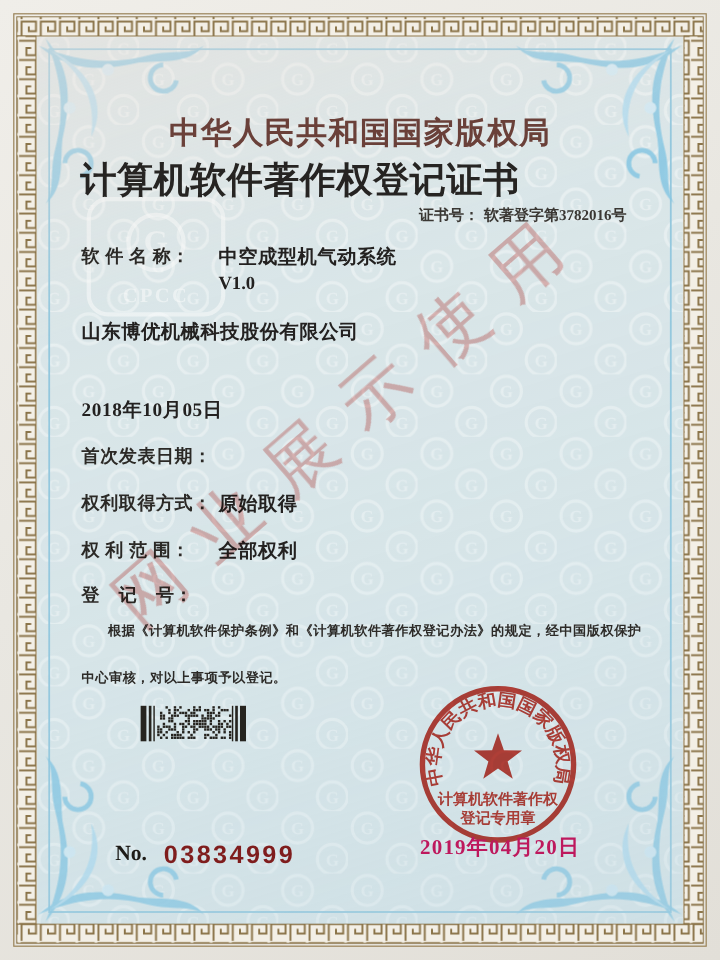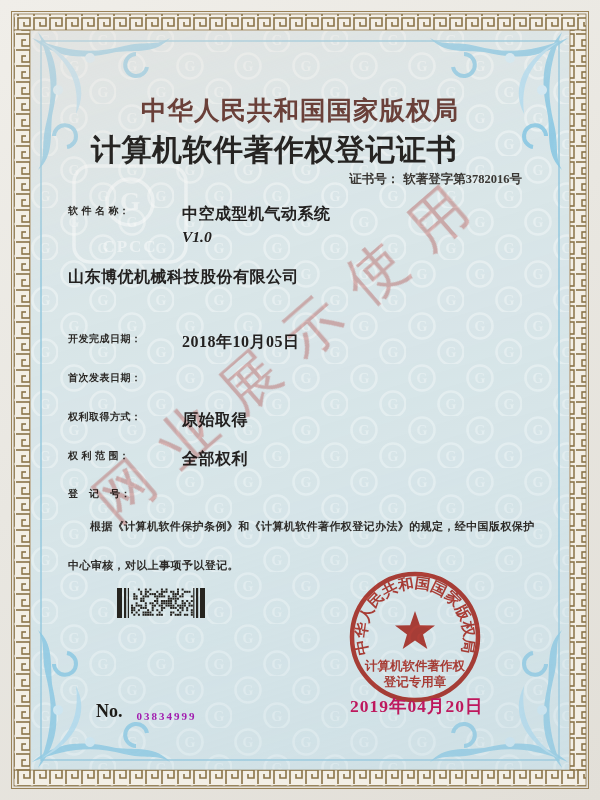--- a/index.html
+++ b/index.html
@@ -14,41 +14,41 @@
     left:31px;top:31px;width:538px;height:739px;z-index:1;pointer-events:none;
     background:linear-gradient(163deg,rgba(235,226,219,.55) 0%,rgba(224,231,230,.15) 28%,rgba(205,225,231,.22) 62%,rgba(193,216,225,.42) 100%);
   }
   .txt{z-index:2;color:#2b2926;}
   .issuer-title{
     left:0;top:93px;width:600px;text-align:center;
     font-size:25.5px;font-weight:700;letter-spacing:1px;color:#6a4039;
   }
   .doc-title{
     left:0;top:130px;width:500px;text-align:center;
-    font-size:30px;font-weight:700;letter-spacing:0.5px;color:#262422;margin-left:24px;
+    font-size:30px;font-weight:700;letter-spacing:0.5px;color:#262422;
   }
   .certno{left:0;top:171px;width:522px;text-align:right;font-size:12.5px;color:#3a3733;font-weight:600;}
   .certno .v{margin-left:4px;text-align:center;}
   .row{position:absolute;left:68px;display:flex;align-items:flex-start;z-index:2;}
-  .row .lbl{width:114px;font-size:10px;font-weight:700;letter-spacing:0.5px;white-space:nowrap;color:#2b2926;}
+  .row .lbl{width:114px;font-size:15px;font-weight:700;letter-spacing:0.5px;white-space:nowrap;color:#2b2926;}
   .row .valwrap{margin-left:0px;}
   .row .val{font-size:16px;font-weight:700;color:#232120;letter-spacing:0.5px;}
-  .row .val2{display:block;font-size:15.5px;font-weight:700;color:#232120;margin-top:3px;font-style:italic;}
+  .row .val2{display:block;font-size:15.5px;font-weight:700;color:#232120;margin-top:3px;}
   .statement{
     left:68px;top:507px;width:468px;z-index:2;
     font-size:11px;font-weight:700;line-height:39px;color:#2d2b28;
     text-indent:2em;letter-spacing:0.4px;
   }
   #barcode-box{left:117px;top:588px;z-index:2;}
   #stamp-box{left:337px;top:559px;z-index:5;mix-blend-mode:multiply;}
   .issue-date{left:350px;top:694px;z-index:6;font-size:17.5px;font-weight:700;color:#be185d;letter-spacing:1px;}
-  .serial{left:96px;top:701px;z-index:2;display:flex;align-items:flex-end;}
+  .serial{left:96px;top:701px;z-index:2;display:flex;align-items:flex-start;}
   .serial .no{font-size:18px;font-weight:700;color:#1d1b17;}
-  .serial .num{margin-left:14px;font-family:Liberation Serif, serif;
-    font-size:11px;font-weight:700;color:#a21caf;letter-spacing:2px;}
+  .serial .num{margin-left:14px;font-family:Liberation Sans, sans-serif;
+    font-size:21px;font-weight:700;color:#7f1d1d;letter-spacing:2px;}
   .diag-wm{
     left:91px;top:454px;z-index:4;white-space:nowrap;
     font-size:58px;letter-spacing:25px;color:rgba(220,122,118,.5);
     transform:rotate(-41deg);transform-origin:29px 31px;
     mix-blend-mode:multiply;font-weight:400;pointer-events:none;
   }
 </style>
 </head>
 <body>
 
@@ -121,21 +121,20 @@
 <div class="row" style="top:204px">
   <span class="lbl">软 件 名 称：</span>
   <span class="valwrap"><span class="val">中空成型机气动系统</span><span class="val2">V1.0</span></span>
 </div>
 
 <div class="row" style="top:267px">
   <span class="val">山东博优机械科技股份有限公司</span>
 </div>
 
 <div class="row" style="top:332px">
-  <span class="lbl">开发完成日期：</span>
   <span class="val">2018年10月05日</span>
 </div>
 
 <div class="row" style="top:371px">
   <span class="lbl">首次发表日期：</span>
 </div>
 
 <div class="row" style="top:410px">
   <span class="lbl">权利取得方式：</span>
   <span class="val">原始取得</span>

